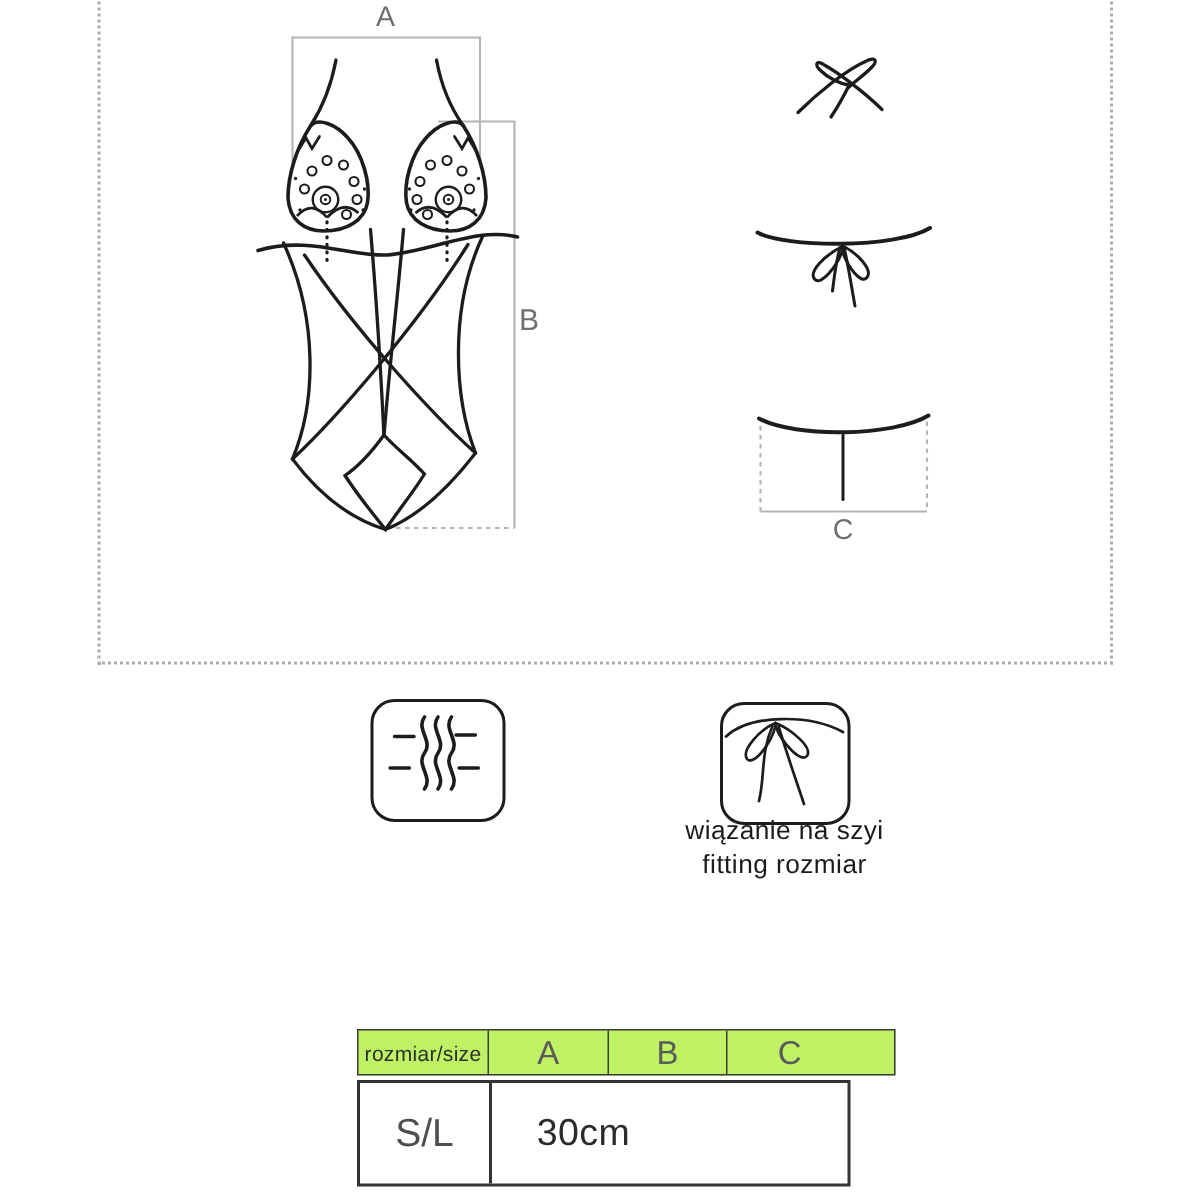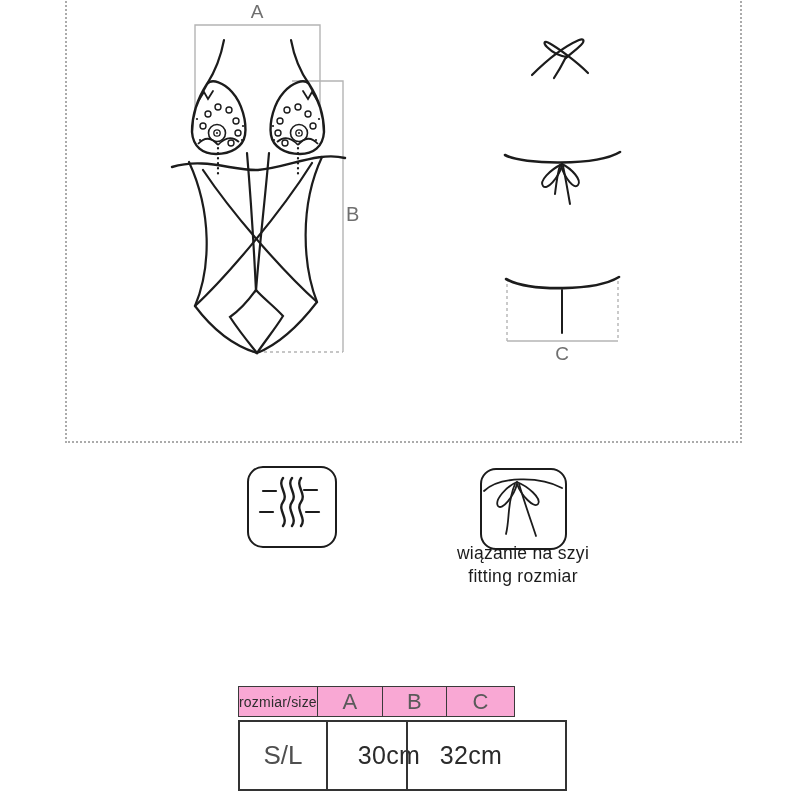--- a/index.html
+++ b/index.html
@@ -18,22 +18,22 @@
   }
   .icon-box{
     position:absolute;border:2.5px solid #1c1c1c;border-radius:16px;
     box-sizing:border-box;background:#fff;
   }
   .caption{
     position:absolute;text-align:center;color:#1b1b1b;
     font-size:17.5px;line-height:23px;letter-spacing:0.3px;
   }
   .size-table-header{
-    position:absolute;left:238px;top:686px;width:277px;height:31px;
-    border:1px solid #3a3a3a;box-sizing:border-box;display:flex;background:#f9a8d4;
+    position:absolute;left:238px;top:686px;width:359px;height:31px;
+    border:1px solid #3a3a3a;box-sizing:border-box;display:flex;background:#bef264;
   }
   .size-table-row{
     position:absolute;left:238px;top:720px;width:329px;height:71px;
     border:2px solid #333;box-sizing:border-box;display:flex;background:#fff;
   }
   .cell{
     display:flex;align-items:center;justify-content:center;
     box-sizing:border-box;border-left:1px solid #3a3a3a;
   }
   .size-table-row .cell{border-left:2px solid #333;}
@@ -180,16 +180,15 @@
 
   <div class="size-table-header">
     <div class="cell c1 hdr-size">rozmiar/size</div>
     <div class="cell c2 hdr-letter">A</div>
     <div class="cell c3 hdr-letter">B</div>
     <div class="cell c4 hdr-letter">C</div>
   </div>
   <div class="size-table-row">
     <div class="cell c1 val-size">S/L</div>
     <div class="cell c2 val-cm">30cm</div>
-    <div class="cell c4 val-cm">32cm</div>
   </div>
 
 </div>
 
 </body></html>

